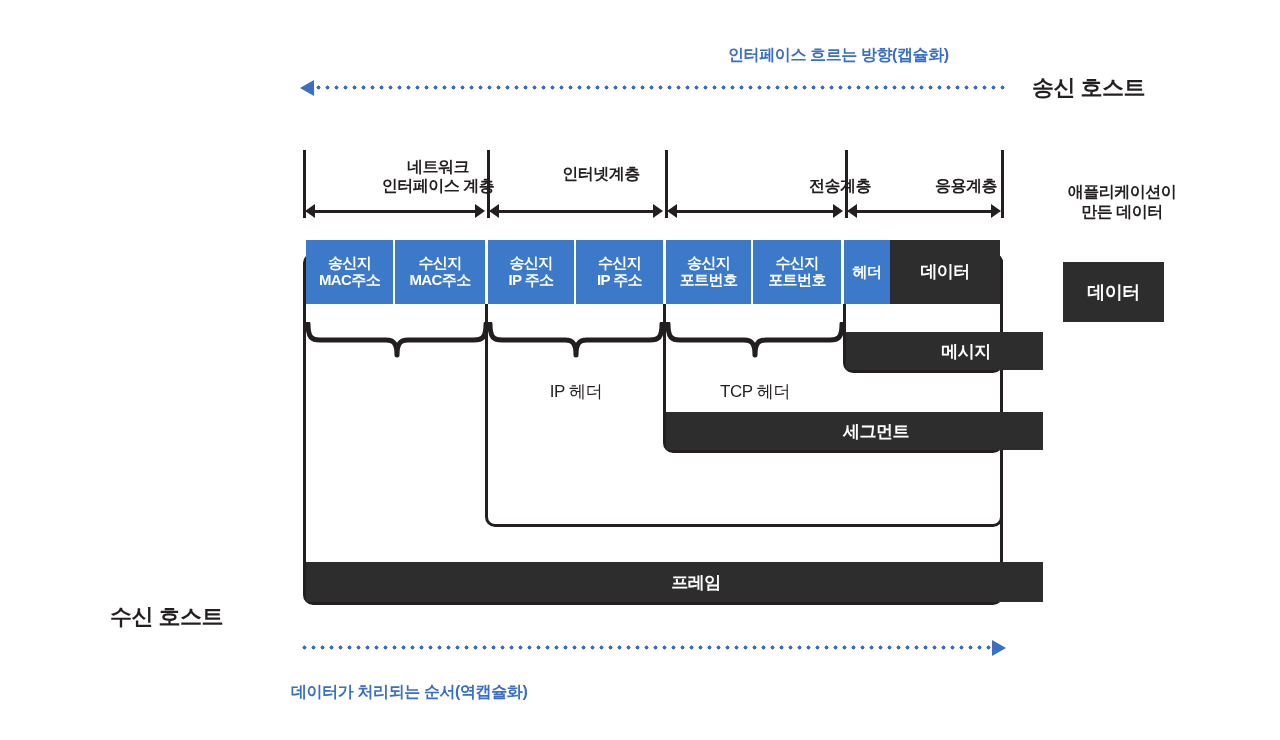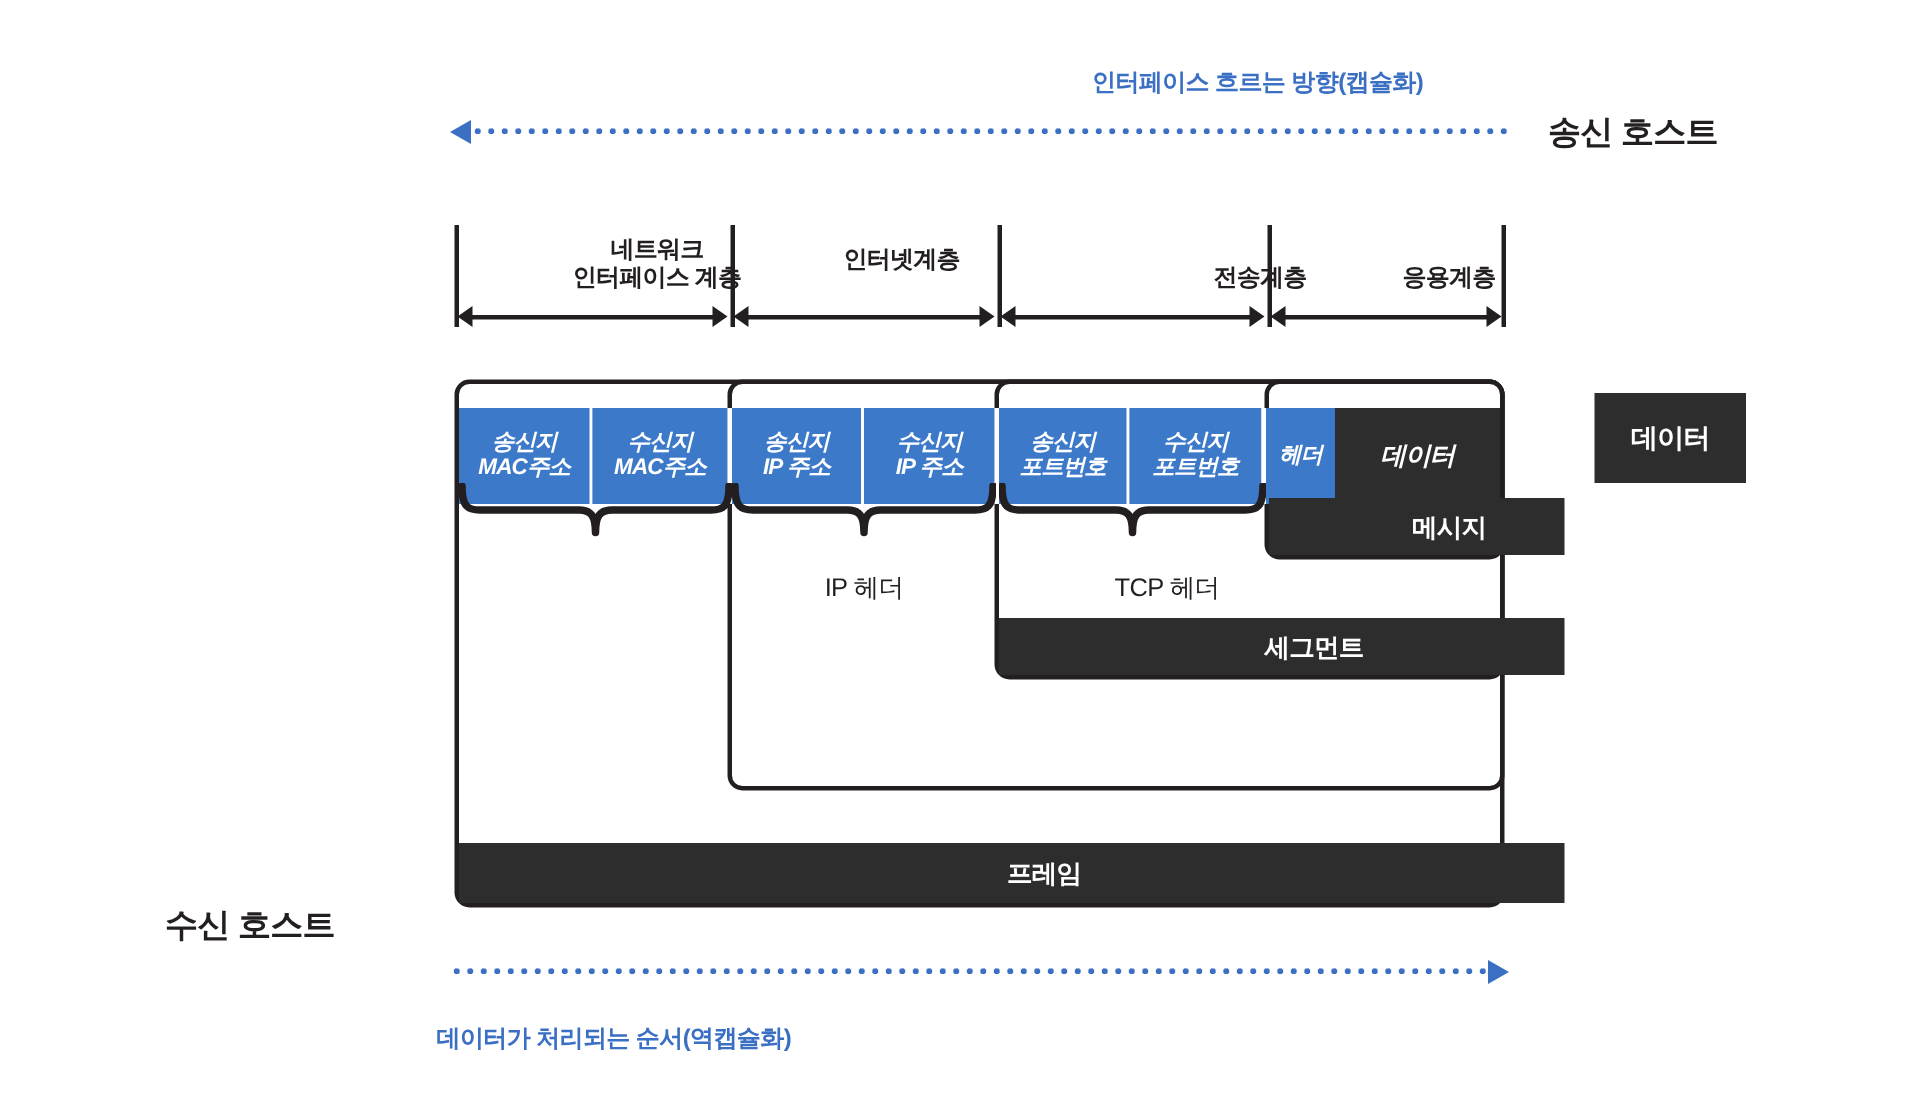--- a/index.html
+++ b/index.html
@@ -153,21 +153,21 @@
   </div>
 
   <div class="pdu" style="left:303px;top:253px;width:700px;height:352px;"></div>
 
   <div class="pdu" style="left:485px;top:253px;width:518px;height:274px;"></div>
 
   <div class="pdu" style="left:663px;top:253px;width:340px;height:200px;"></div>
 
   <div class="pdu" style="left:843px;top:253px;width:160px;height:120px;"></div>
 
-  <div class="hdr-row" style="left:306px;top:272px;height:80px;font-style:italic;">
+  <div class="hdr-row" style="left:306px;top:240px;height:80px;">
     <div class="cell blue" style="width:89px;height:64px;">송신지
 MAC주소</div>
     <div class="cell blue last" style="width:90px;height:64px;">수신지
 MAC주소</div>
     <div class="cell blue" style="width:3px;height:64px;background:#ffffff;border:none;"></div>
     <div class="cell blue" style="width:88px;height:64px;">송신지
 IP 주소</div>
     <div class="cell blue last" style="width:87px;height:64px;">수신지
 IP 주소</div>
     <div class="cell blue" style="width:3px;height:64px;background:#ffffff;border:none;"></div>
@@ -185,34 +185,36 @@
   </svg>
 
   <svg class="brace" style="left:488px;top:322px;width:176px;height:36px;" viewBox="0 0 176 36">
     <path d="M2,2 C2,16 6,18 14,18 L77,18 C85,18 88,22 88,33 C88,22 91,18 99,18 L162,18 C170,18 174,16 174,2" fill="none" stroke="#231f20" stroke-width="5" stroke-linecap="round" stroke-linejoin="round"></path>
   </svg>
   <div class="hdr-name" style="left:488px;top:380px;width:176px;">IP 헤더</div>
 
   <svg class="brace" style="left:666px;top:322px;width:178px;height:36px;" viewBox="0 0 178 36">
     <path d="M2,2 C2,16 6,18 14,18 L78,18 C86,18 89,22 89,33 C89,22 92,18 100,18 L164,18 C172,18 176,16 176,2" fill="none" stroke="#231f20" stroke-width="5" stroke-linecap="round" stroke-linejoin="round"></path>
   </svg>
-  <div class="hdr-name" style="left:666px;top:380px;width:178px;padding-left:23px;">TCP 헤더</div>
+  <div class="hdr-name" style="left:666px;top:380px;width:178px;">TCP 헤더</div>
 
   <div class="pdu-bar" style="left:846px;top:332px;width:154px;height:38px;">메시지</div>
 
   <div class="pdu-bar" style="left:666px;top:412px;width:334px;height:38px;">세그먼트</div>
 
 
   <div class="pdu-bar" style="left:306px;top:562px;width:694px;height:40px;">프레임</div>
 
   <div class="abs host-label" style="left:110px;top:602px;text-align:center;">수신 호스트</div>
 
   <div class="abs" style="left:300px;top:640px;width:706px;height:16px;">
     <div class="abs dotline" style="left:0px;top:5px;width:692px;"></div>
     <div class="abs arrow-head arrow-right" style="left:692px;top:0px;"></div>
   </div>
 
   <div class="abs flow-caption" style="left:291px;top:682px;">데이터가 처리되는 순서(역캡슐화)</div>
 
+  <div class="side-note" style="left:1022px;top:182px;width:200px;">애플리케이션이
+만든 데이터</div>
 
   <div class="data-chip" style="left:1063px;top:262px;width:101px;height:60px;">데이터</div>
 
 </div>
 
 </body></html>

